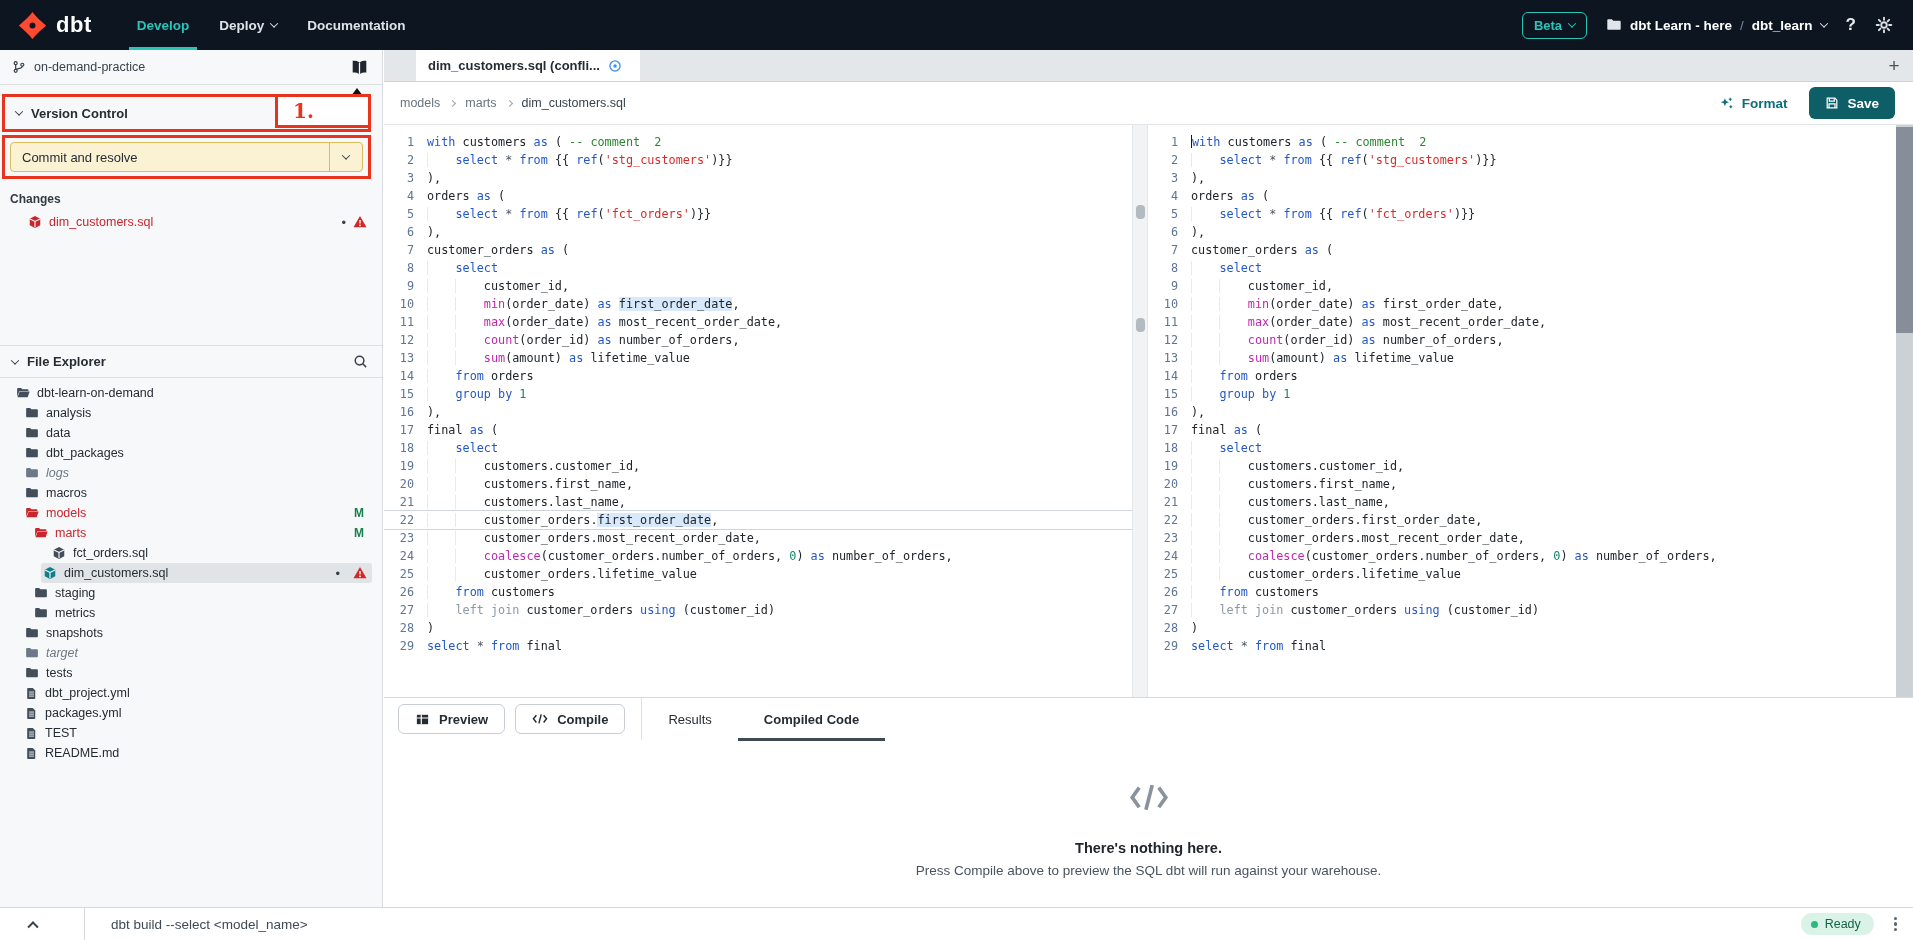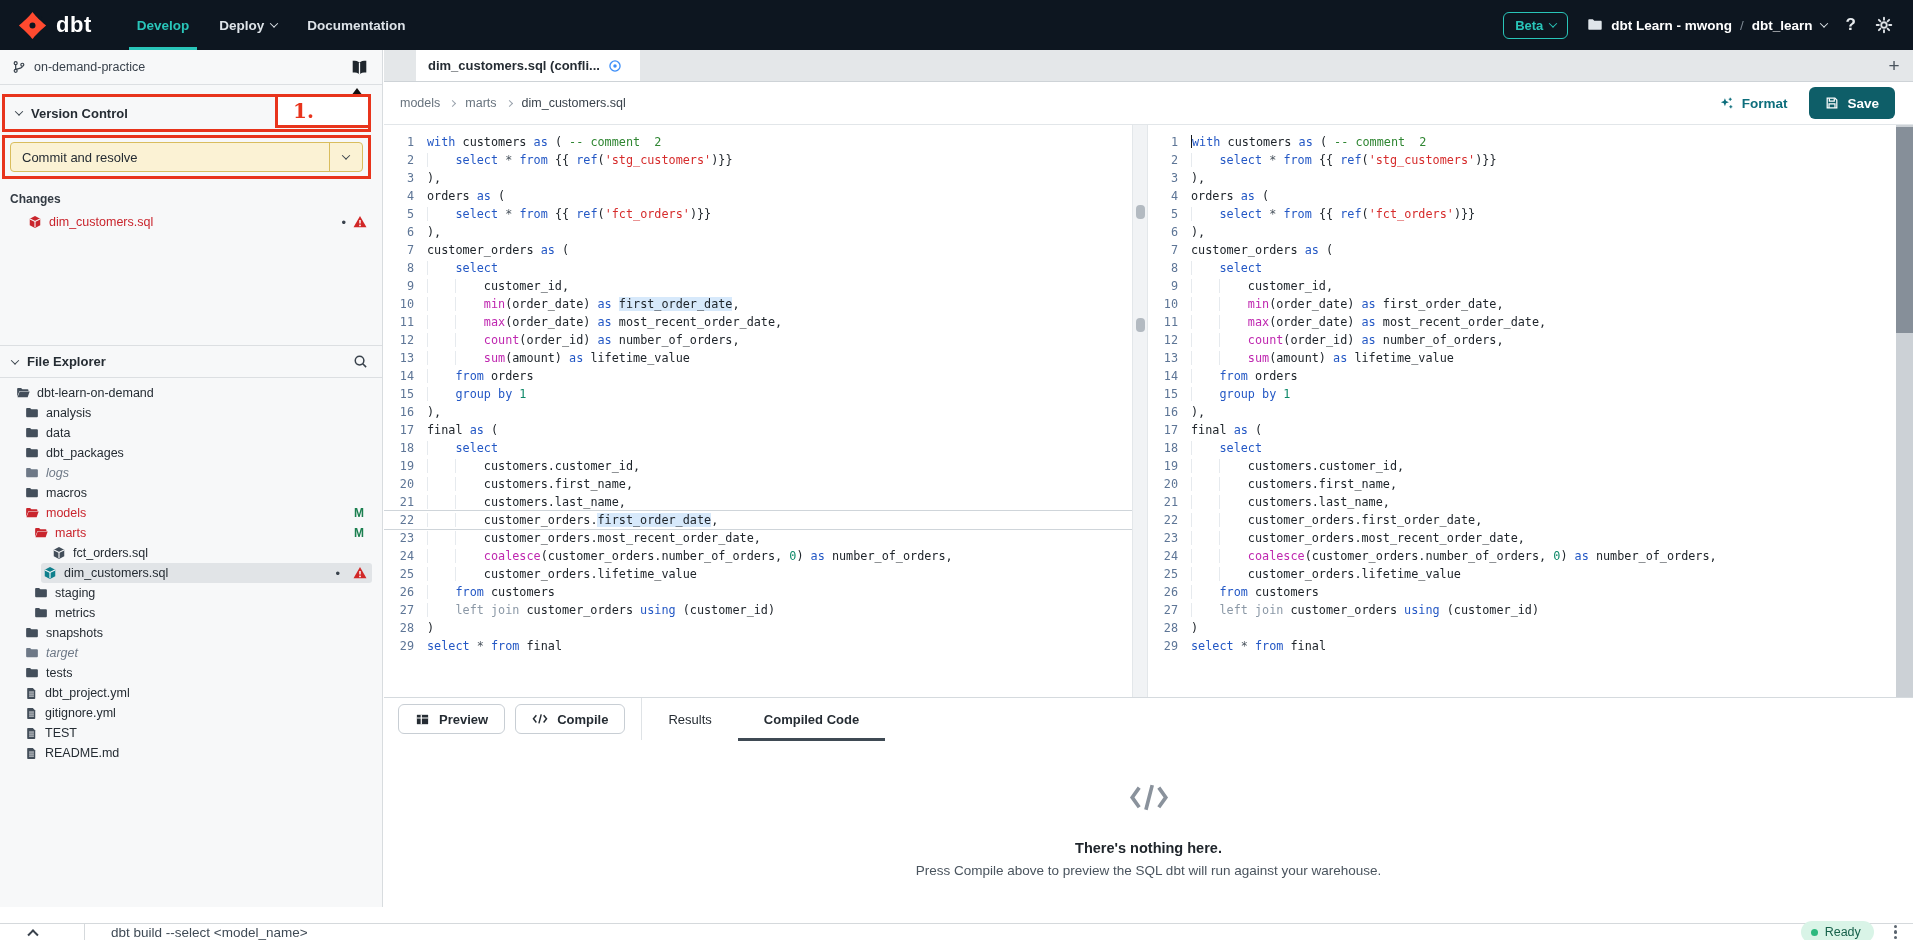--- a/index.html
+++ b/index.html
@@ -91,21 +91,21 @@
   .abtn { display:flex; align-items:center; gap:9px; height:30px; padding:0 16px; background:#fff; border:1px solid #c8ced4; border-radius:6px; font-size:13px; font-weight:600; color:#252c33; cursor:pointer; margin-right:10px; }
   .vdiv { width:1px; align-self:stretch; background:#dfe3e6; margin-left:6px; }
   .rtab { height:43px; display:flex; align-items:center; padding:0 26px; font-size:13px; color:#252c33; cursor:pointer; }
   .rtab.active { font-weight:600; box-shadow:inset 0 -3px 0 #3f4a54; }
   .results { flex:1; display:flex; flex-direction:column; align-items:center; padding-top:42px; background:#fff; }
   .empty-icon { color:#8a929c; }
   .empty-title { margin-top:27px; font-size:14.5px; font-weight:bold; color:#20262c; }
   .empty-sub { margin-top:7px; font-size:13.5px; color:#4a545e; }
 
   
-  .cmdbar { position:absolute; bottom:0; left:0; right:0; height:17px; background:#fff; border-top:1px solid #d5d9dc; display:flex; align-items:center; }
+  .cmdbar { position:absolute; bottom:0; left:0; right:0; height:33px; background:#fff; border-top:1px solid #d5d9dc; display:flex; align-items:center; }
   .cmd-collapse { width:85px; align-self:stretch; border-right:1px solid #d5d9dc; display:flex; align-items:center; padding-left:29px; color:#39424c; cursor:pointer; }
   .chev-up { width:8px; height:8px; border-right:2.2px solid #39424c; border-bottom:2.2px solid #39424c; transform:rotate(-135deg) translate(-2px,-2px); }
   .cmd-input { flex:1; border:none; outline:none; padding-left:26px; font-size:13.5px; color:#333; background:transparent; font-family:"Liberation Sans",sans-serif; }
   .cmd-input::placeholder { color:#3f4a55; opacity:1; }
   .cmd-right { display:flex; align-items:center; gap:17px; padding-right:13px; }
   .ready-pill { display:flex; align-items:center; gap:7px; background:#d9f4e7; border-radius:12px; height:22px; padding:0 13px 0 10px; }
   .ready-dot { width:7px; height:7px; border-radius:50%; background:#2cb97e; }
   .ready-text { font-size:12.5px; color:#17614b; }
   .kebab { display:flex; flex-direction:column; gap:2.5px; cursor:pointer; padding:3px; }
   .kebab i { width:3.2px; height:3.2px; border-radius:50%; background:#5b656f; }
@@ -138,21 +138,21 @@
     <div class="beta-btn">
       <span>Beta</span>
         <span class="chev chev-sm"></span>
     </div>
     <div class="acct">
       <span class="ic" style="color:#dfe5ea">
           <svg viewBox="0 0 16 16" width="16">
             <path fill="currentColor" d="M1.3 3.2c0-.6.5-1 1-1h3.5l1.5 1.5h6.4c.6 0 1 .5 1 1v7.1c0 .6-.4 1-1 1H2.3c-.5 0-1-.4-1-1V3.2z"></path>
           </svg>
         </span>
-      <span>dbt Learn - mwong</span>
+      <span>dbt Learn - here</span>
       <span class="sep">/</span>
       <span>dbt_learn</span>
       <span class="chev chev-sm" style="color:#dfe5ea"></span>
     </div>
     <span class="qmark">?</span>
     <span class="ic" style="color:#dfe3e7">
         <svg viewBox="0 0 20 20" width="18">
           <g stroke="currentColor" stroke-width="2.1" fill="none" stroke-linecap="round">
             <circle cx="10" cy="10" r="3.1"></circle>
             <path d="M10 1.9v2.4M10 15.7v2.4M1.9 10h2.4M15.7 10h2.4M4.3 4.3L6 6M14 14l1.7 1.7M15.7 4.3L14 6M6 14l-1.7 1.7"></path>
@@ -438,21 +438,21 @@
       </div>
       <div class="tree-row">
         <span class="indent" style="width: 23px;"></span>
         <div class="hlwrap">
           <span class="ic ic-default">
             <svg viewBox="0 0 16 16" width="13">
               <path fill="currentColor" d="M3.6 1.3h6l3 3v9.5c0 .5-.4.9-.9.9H3.6c-.5 0-.9-.4-.9-.9V2.2c0-.5.4-.9.9-.9z"></path>
               <path d="M5 6.2h6M5 8.7h6M5 11.2h6" stroke="#f7f8f9" stroke-width="1.1"></path>
             </svg>
           </span>
-          <span class="">gitignore.yml</span>
+          <span class="">packages.yml</span>
           <span class="spacer"></span>
         </div>
       </div>
       <div class="tree-row">
         <span class="indent" style="width: 23px;"></span>
         <div class="hlwrap">
           <span class="ic ic-default">
             <svg viewBox="0 0 16 16" width="13">
               <path fill="currentColor" d="M3.6 1.3h6l3 3v9.5c0 .5-.4.9-.9.9H3.6c-.5 0-.9-.4-.9-.9V2.2c0-.5.4-.9.9-.9z"></path>
               <path d="M5 6.2h6M5 8.7h6M5 11.2h6" stroke="#f7f8f9" stroke-width="1.1"></path>

